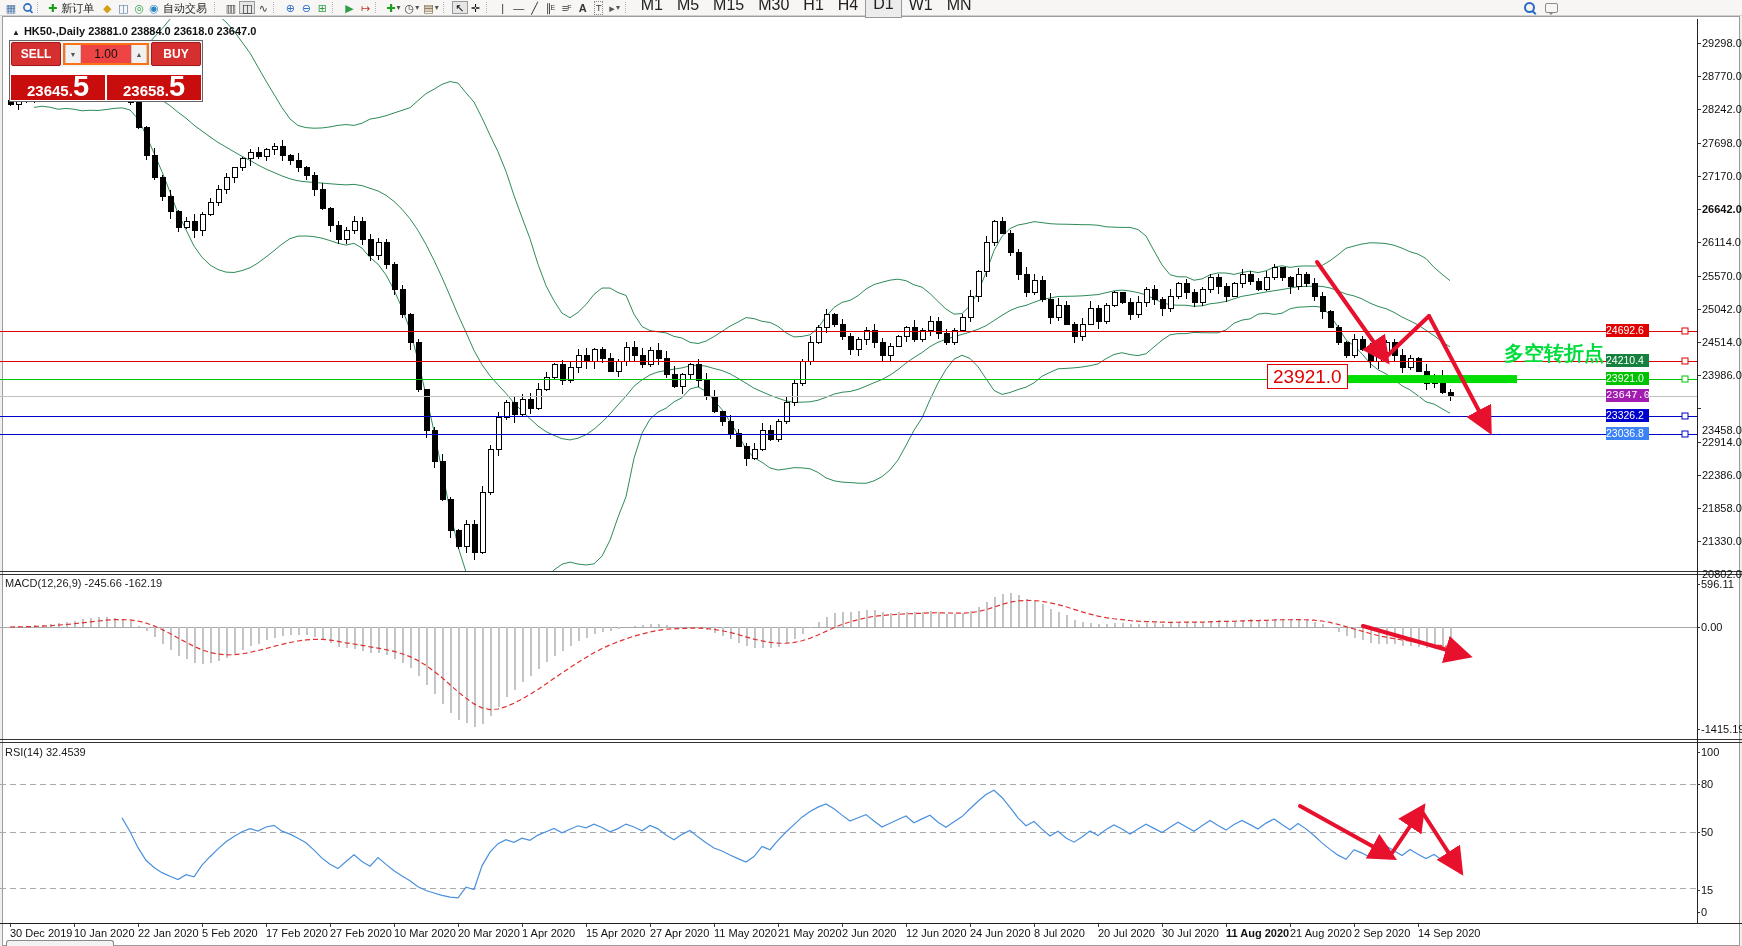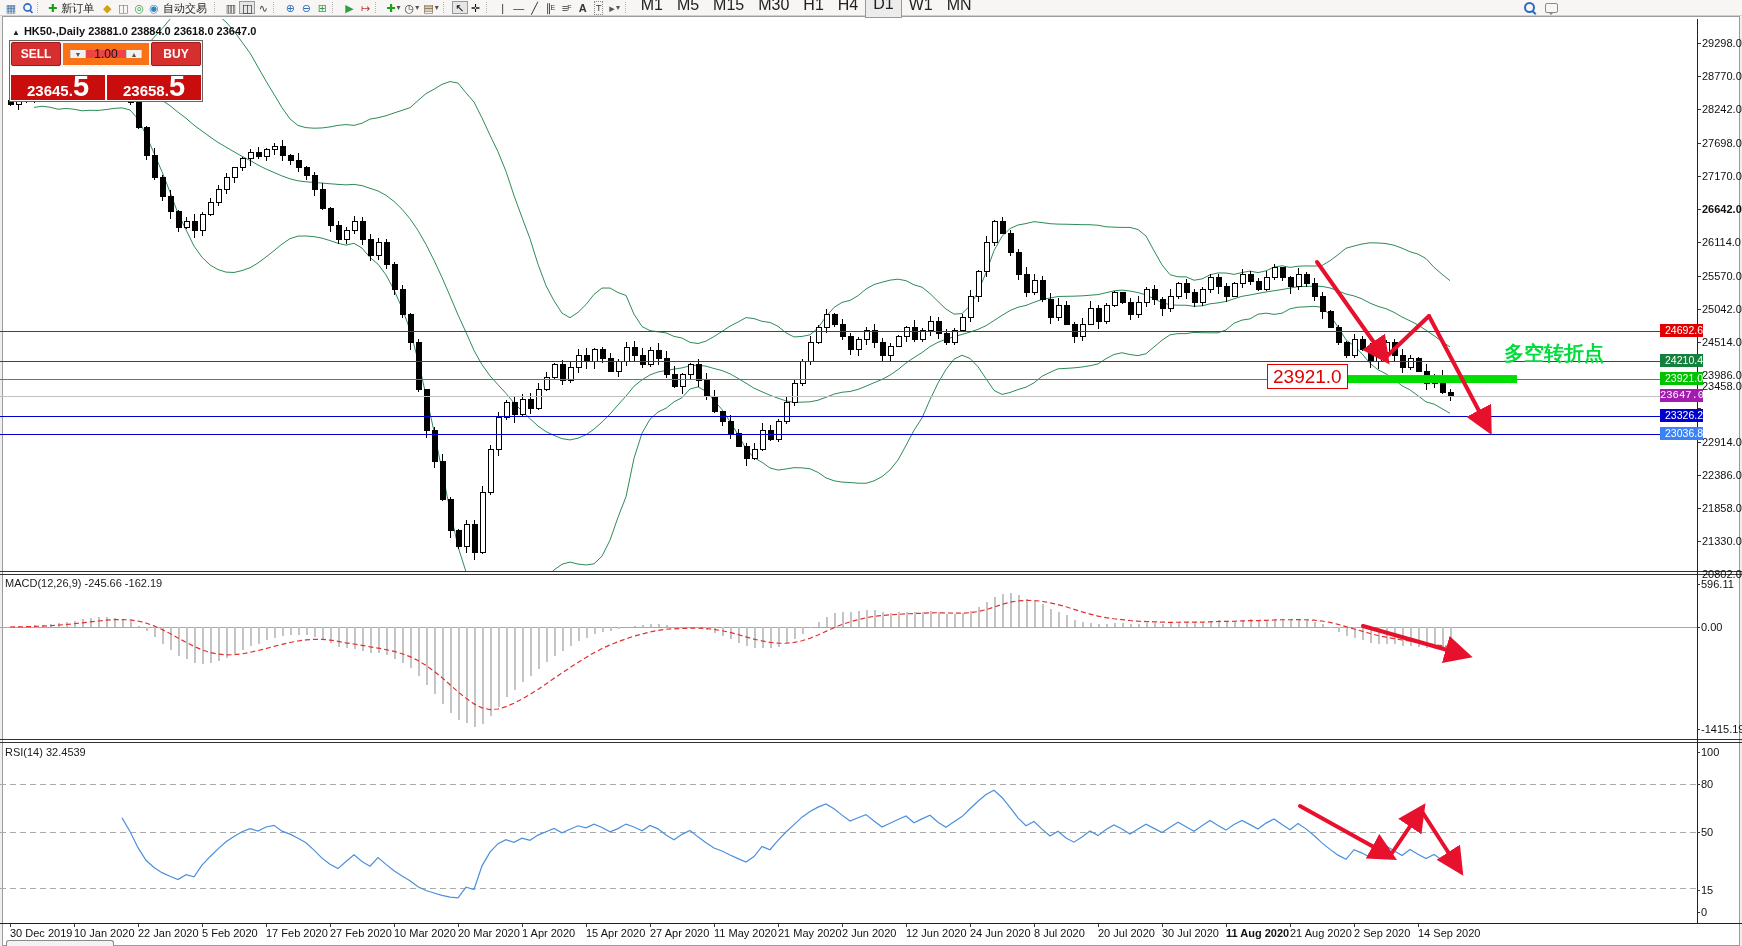--- a/index.html
+++ b/index.html
@@ -25,32 +25,32 @@
   .chart-window{position:absolute;left:2px;top:16px;width:1736px;height:928px;border:1px solid #9c9c9c;
                 background:#fff;z-index:1;}
   #plot{position:absolute;left:0;top:0;width:1742px;height:946px;z-index:2;pointer-events:none;}
   .chart-title{position:absolute;left:12px;top:25px;z-index:6;font-size:11px;font-weight:bold;color:#111;}
   .chart-title .tri{font-size:8px;margin-right:4px;color:#222;}
   
   .trade-panel{position:absolute;left:9px;top:40px;width:192px;z-index:7;border:1px solid #666;background:#fff;}
   .tp-row1{display:flex;height:26px;align-items:stretch;background:#f4f4f4;}
   .tp-btn{width:48px;background:#d62f2f;color:#fff;font-size:12px;font-weight:bold;display:flex;
           align-items:center;justify-content:center;border:1px solid #a21818;border-radius:2px;margin:1px;}
-  .tp-stepper{flex:1;display:flex;border:7px solid #f97316;margin:2px 1px;background:#ef4444;}
+  .tp-stepper{flex:1;display:flex;border:2px solid #f97316;margin:2px 1px;background:#ef4444;}
   .tp-step{width:14px;display:flex;align-items:center;justify-content:center;font-size:7px;color:#555;
            background:#f0f0f0;border-left:1px solid #ccc;border-right:1px solid #ccc;}
   .tp-vol{flex:1;font-size:12px;color:#111;display:flex;align-items:center;justify-content:center;}
   .tp-row2{display:flex;height:34px;}
   .tp-price{flex:1;background:#c90d0d;color:#fff;display:flex;align-items:flex-end;justify-content:center;
             padding-bottom:2px;margin:8px 1px 1px 1px;}
   .tp-price .small{font-size:15px;font-weight:bold;line-height:1;}
   .tp-price .big{font-size:29px;font-weight:bold;line-height:0.8;}
   
   .ytick{position:absolute;left:1702px;font-size:11px;color:#111;z-index:3;white-space:nowrap;}
-  .chip{position:absolute;left:1660px;width:43px;height:13px;font-size:10.5px;color:#fff;text-align:right;
+  .chip{position:absolute;left:1606px;width:43px;height:13px;font-size:10.5px;color:#fff;text-align:left;
         line-height:13px;z-index:4;white-space:nowrap;}
   .xtick{position:absolute;top:927px;font-size:11px;color:#111;z-index:3;white-space:nowrap;}
   .scale-label{position:absolute;left:1701px;font-size:11px;color:#111;z-index:3;white-space:nowrap;}
   .ind-label{position:absolute;left:5px;z-index:5;font-size:11px;color:#1a1a1a;white-space:nowrap;}
   
   .pivot-text{position:absolute;left:1504px;top:340px;z-index:5;font-size:20px;font-weight:bold;color:#00dc3c;}
   .price-box{position:absolute;left:1267px;top:364px;z-index:5;font-size:19px;color:#e00000;
              border:1px solid #e00000;background:#fff;height:23px;line-height:23px;padding:0 5px;}
   .window-tab{position:absolute;left:6px;top:940px;width:106px;height:6px;background:#f2f2f2;
               border:1px solid #8a8a8a;border-bottom:none;border-radius:3px 3px 0 0;z-index:6;}
@@ -871,21 +871,21 @@
 <div class="ytick" style="top: 70px;">28770.0</div>
 <div class="ytick" style="top: 103px;">28242.0</div>
 <div class="ytick" style="top: 137px;">27698.0</div>
 <div class="ytick" style="top: 170px;">27170.0</div>
 <div class="ytick" style="top: 203px; font-weight: bold;">26642.0</div>
 <div class="ytick" style="top: 236px;">26114.0</div>
 <div class="ytick" style="top: 270px;">25570.0</div>
 <div class="ytick" style="top: 303px;">25042.0</div>
 <div class="ytick" style="top: 336px;">24514.0</div>
 <div class="ytick" style="top: 369px;">23986.0</div>
-<div class="ytick" style="top: 380px;">23458.0</div>
+<div class="ytick" style="top: 424px;">23458.0</div>
 <div class="ytick" style="top: 436px;">22914.0</div>
 <div class="ytick" style="top: 469px;">22386.0</div>
 <div class="ytick" style="top: 502px;">21858.0</div>
 <div class="ytick" style="top: 535px;">21330.0</div>
 <div class="ytick" style="top: 568px;">20802.0</div>
 <div class="chip" style="top: 323.837px; background: rgb(224, 0, 0);">24692.6</div>
 <div class="chip" style="top: 353.975px; background: #15803d;">24210.4</div>
 <div class="chip" style="top: 372.062px; background: rgb(0, 195, 0);">23921.0</div>
 <div class="chip" style="top: 389.188px; background: #a21caf; font-family: Liberation Mono, monospace;">23647.0</div>
 <div class="chip" style="top: 409.237px; background: rgb(0, 0, 204);">23326.2</div>

